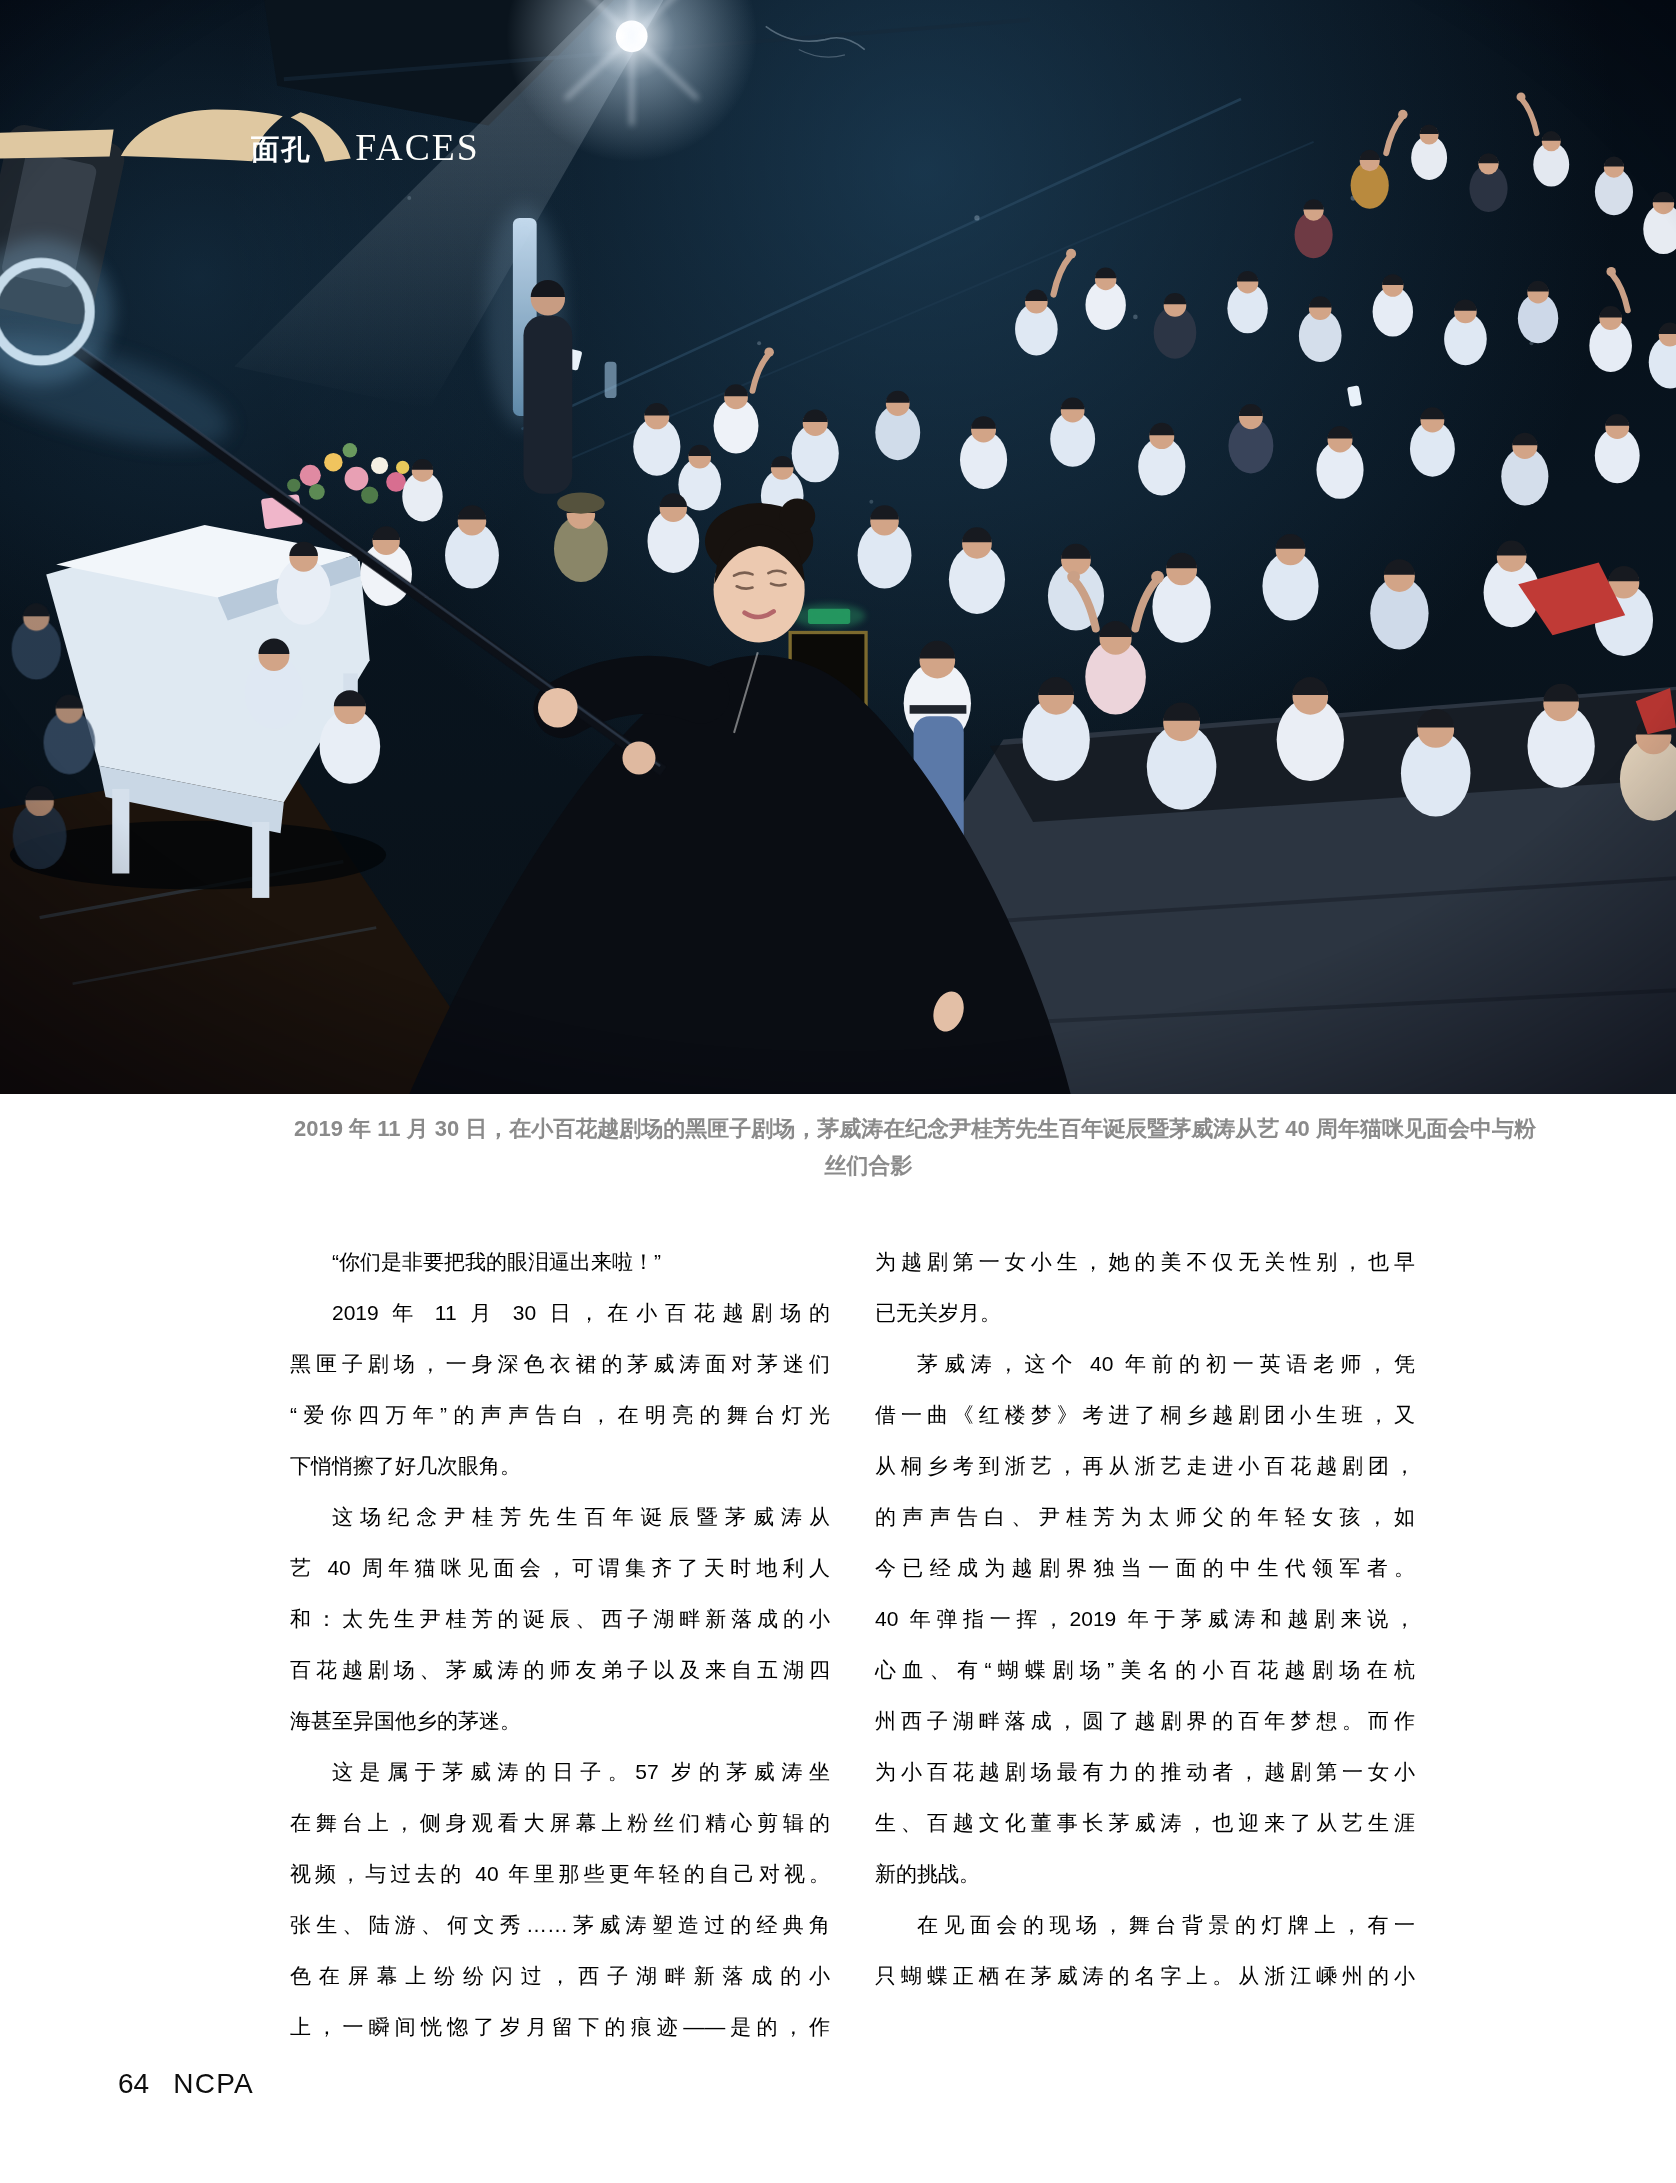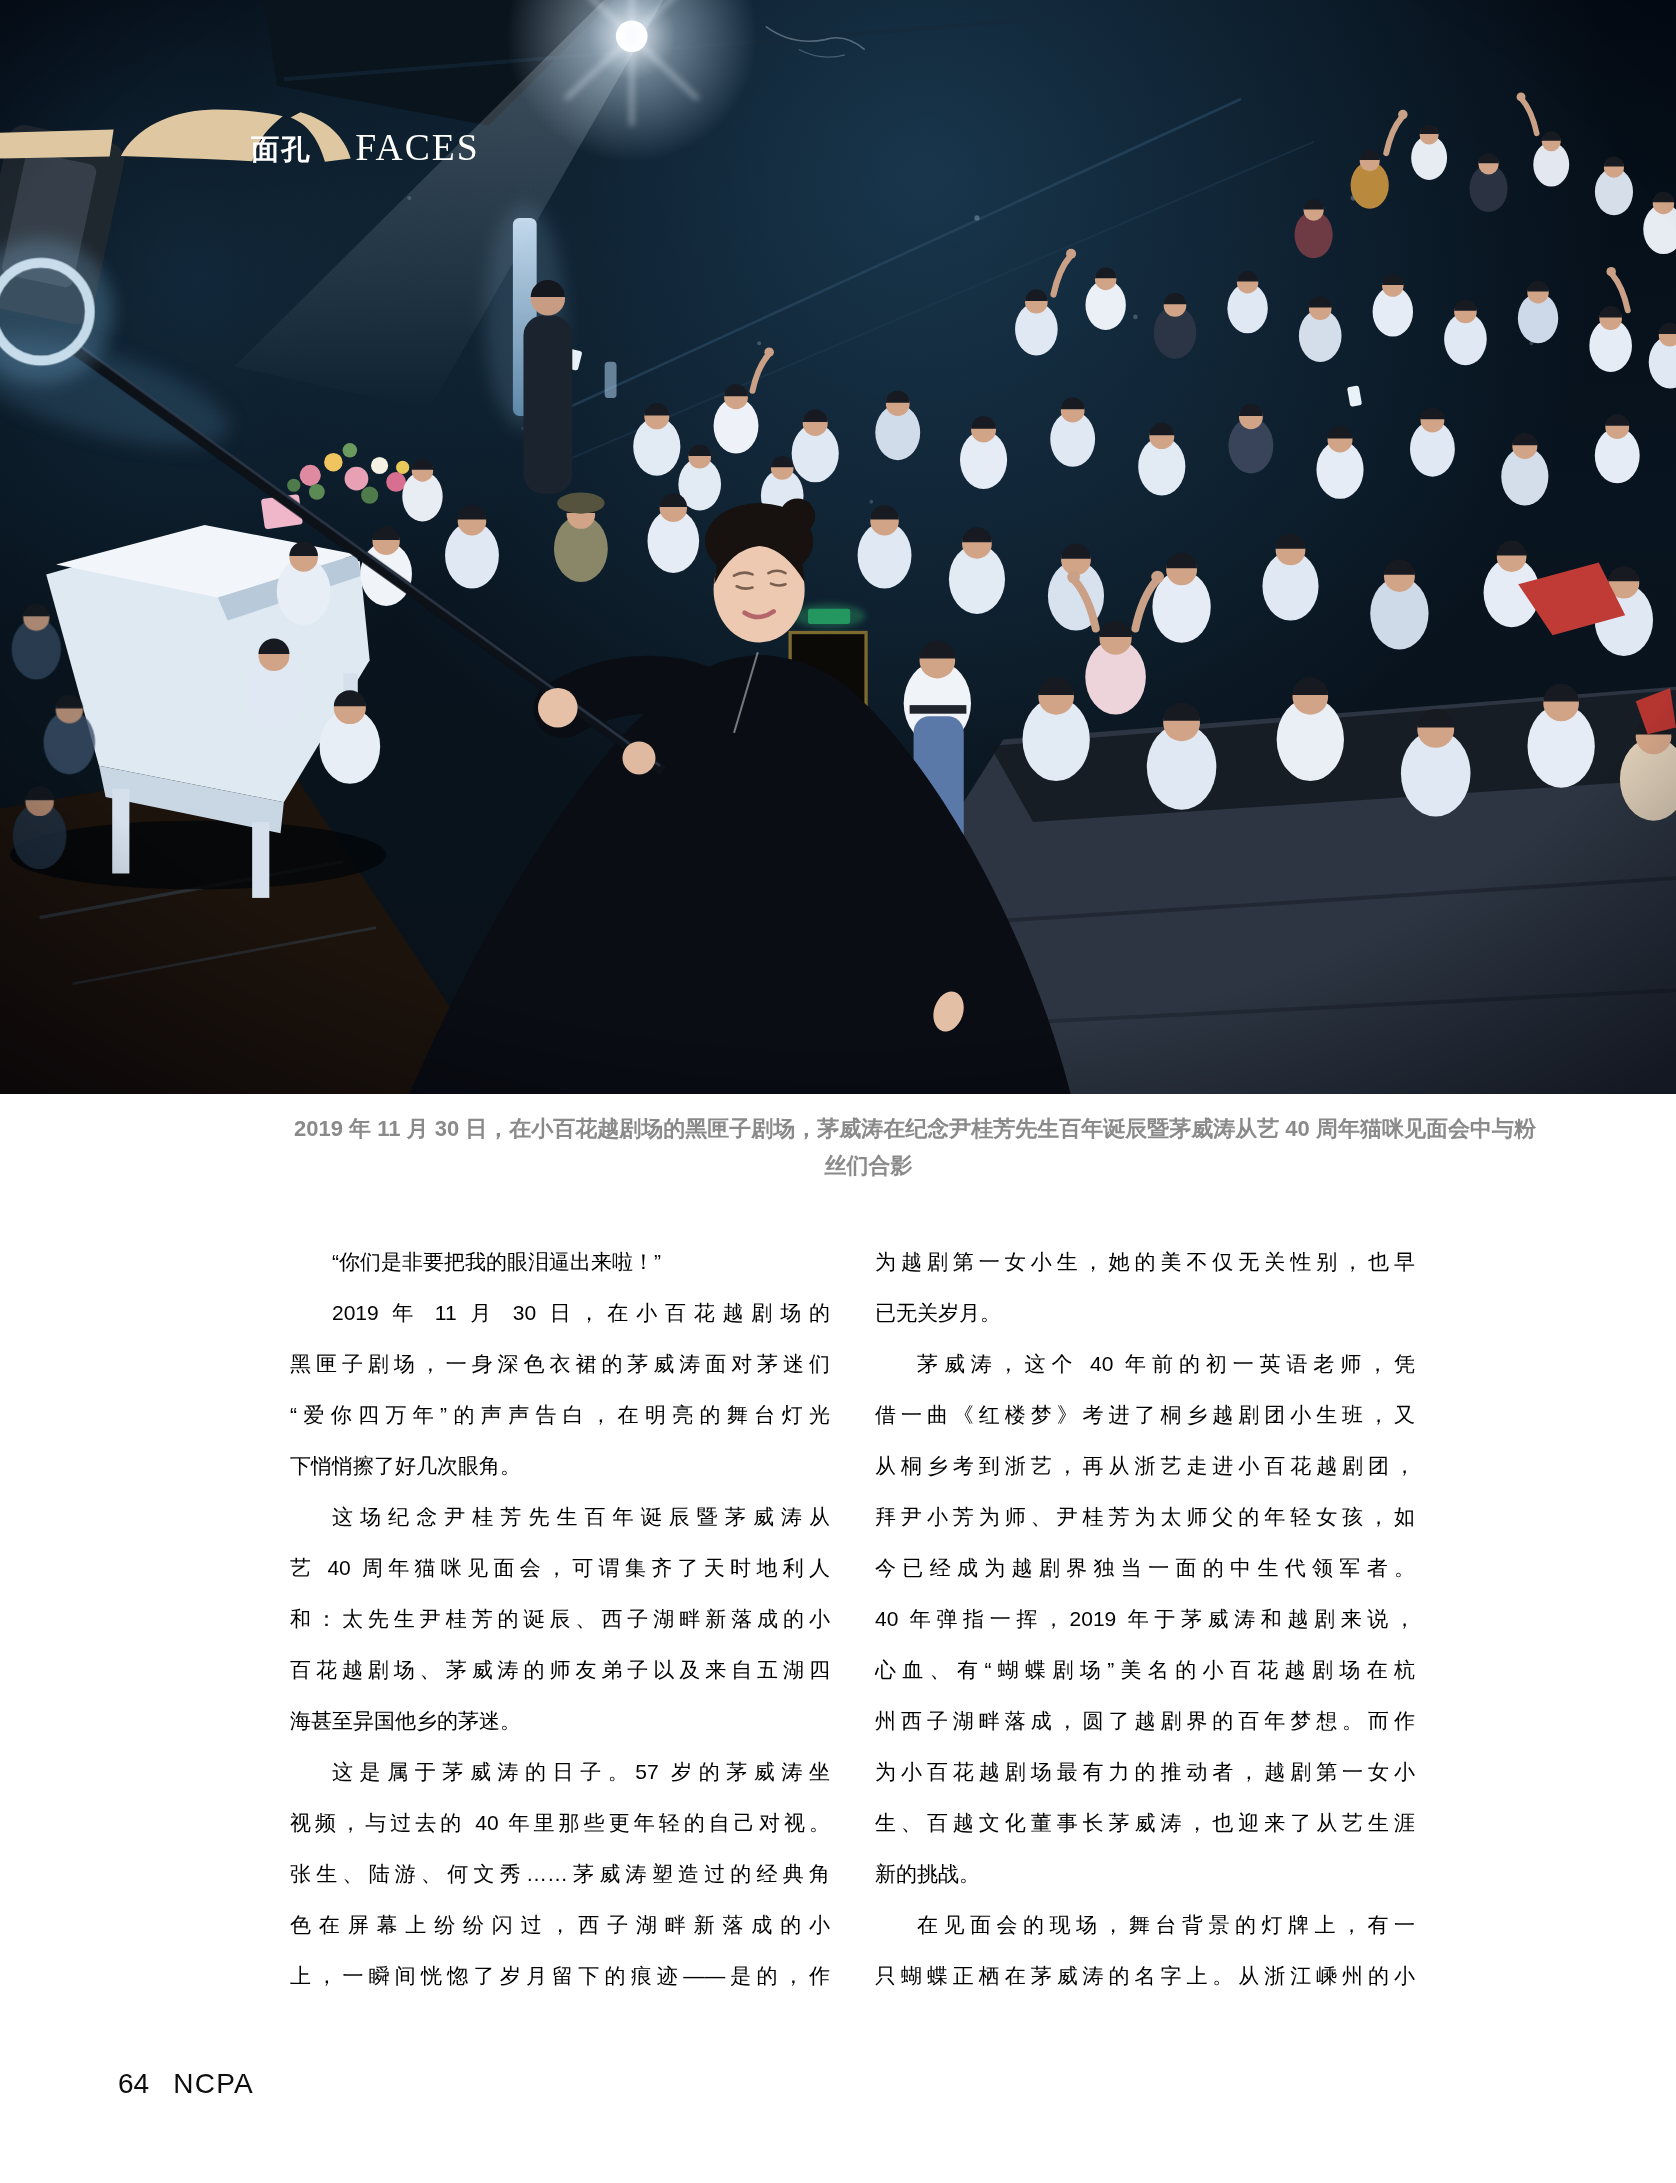--- a/index.html
+++ b/index.html
@@ -314,32 +314,33 @@
     <div class="line indent">2019 年 11 月 30 日，在小百花越剧场的</div>
     <div class="line">黑匣子剧场，一身深色衣裙的茅威涛面对茅迷们</div>
     <div class="line">“爱你四万年”的声声告白，在明亮的舞台灯光</div>
     <div class="line short">下悄悄擦了好几次眼角。</div>
     <div class="line indent">这场纪念尹桂芳先生百年诞辰暨茅威涛从</div>
     <div class="line">艺 40 周年猫咪见面会，可谓集齐了天时地利人</div>
     <div class="line">和：太先生尹桂芳的诞辰、西子湖畔新落成的小</div>
     <div class="line">百花越剧场、茅威涛的师友弟子以及来自五湖四</div>
     <div class="line short">海甚至异国他乡的茅迷。</div>
     <div class="line indent">这是属于茅威涛的日子。57 岁的茅威涛坐</div>
+    <div class="line">在舞台上，侧身观看大屏幕上粉丝们精心剪辑的</div>
     <div class="line">视频，与过去的 40 年里那些更年轻的自己对视。</div>
     <div class="line">张生、陆游、何文秀……茅威涛塑造过的经典角</div>
     <div class="line">色在屏幕上纷纷闪过，西子湖畔新落成的小</div>
     <div class="line">上，一瞬间恍惚了岁月留下的痕迹——是的，作</div>
   </div>
 <div class="col col2">
     <div class="line">为越剧第一女小生，她的美不仅无关性别，也早</div>
     <div class="line short">已无关岁月。</div>
     <div class="line indent">茅威涛，这个 40 年前的初一英语老师，凭</div>
     <div class="line">借一曲《红楼梦》考进了桐乡越剧团小生班，又</div>
     <div class="line">从桐乡考到浙艺，再从浙艺走进小百花越剧团，</div>
-    <div class="line">拜尹小芳为师、尹桂芳为太师父的年轻女孩，如</div>
+    <div class="line">的声声告白、尹桂芳为太师父的年轻女孩，如</div>
     <div class="line">今已经成为越剧界独当一面的中生代领军者。</div>
     <div class="line">40 年弹指一挥，2019 年于茅威涛和越剧来说，</div>
     <div class="line">心血、有“蝴蝶剧场”美名的小百花越剧场在杭</div>
     <div class="line">州西子湖畔落成，圆了越剧界的百年梦想。而作</div>
     <div class="line">为小百花越剧场最有力的推动者，越剧第一女小</div>
     <div class="line">生、百越文化董事长茅威涛，也迎来了从艺生涯</div>
     <div class="line short">新的挑战。</div>
     <div class="line indent">在见面会的现场，舞台背景的灯牌上，有一</div>
     <div class="line">只蝴蝶正栖在茅威涛的名字上。从浙江嵊州的小</div>
   </div>

